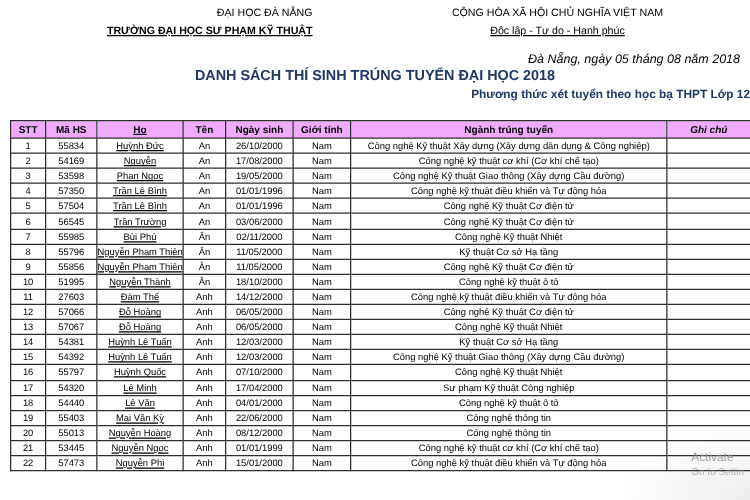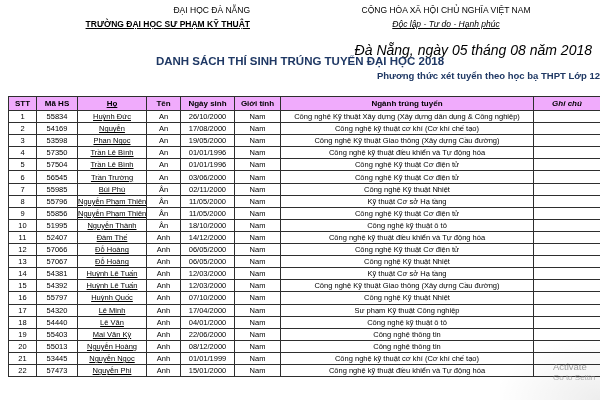--- a/index.html
+++ b/index.html
@@ -5,22 +5,22 @@
   html,body{margin:0;padding:0;}
   .page{
     position:relative; width:600px; height:400px; background:#ffffff;
     overflow:hidden; font-family:"Liberation Sans","DejaVu Sans",sans-serif;
     color:#000;
   }
   
   .hdr-left{position:absolute; left:28px; top:4px; width:222px; text-align:right; font-size:8.5px; line-height:12px;}
   .hdr-right{position:absolute; left:318px; top:4px; width:256px; text-align:center; font-size:8.5px; line-height:12px;}
   .hdr-line2-left{font-weight:bold; text-decoration:underline; margin-top:2px;}
-  .hdr-line2-right{text-decoration:underline; margin-top:2px;font-style:italic;}
-  .date-line{position:absolute; top:42px; right:8px; width:400px; text-align:right; font-style:italic; font-size:14px;}
+  .hdr-line2-right{text-decoration:underline; margin-top:2px;}
+  .date-line{position:absolute; top:42px; right:8px; width:400px; text-align:right; font-style:italic; font-size:10px;}
   .doc-title{position:absolute; top:55px; left:0; width:100%; text-align:center; font-weight:bold; font-size:11.5px; color:#1F3864;}
   .doc-subtitle{position:absolute; top:70px; left:0; width:100%; text-align:right; font-weight:bold; font-size:9.5px; color:#1F3864;}
 
   
   table.list{
     position:absolute; left:8px; top:96px; width:584px;
     border-collapse:collapse; table-layout:fixed;
   }
   table.list th, table.list td{
     border:1px solid #2e2e2e; padding:0; overflow:hidden; white-space:nowrap;
@@ -170,21 +170,21 @@
           <td class="c1">51995</td>
           <td class="c2">Nguyễn Thành</td>
           <td class="c3">Ân</td>
           <td class="c4">18/10/2000</td>
           <td class="c5">Nam</td>
           <td class="c6">Công nghệ kỹ thuật ô tô</td>
           <td class="c7"></td>
         </tr>
         <tr>
           <td class="c0">11</td>
-          <td class="c1">52407</td>
+          <td class="c1">27603</td>
           <td class="c2">Đàm Thế</td>
           <td class="c3">Anh</td>
           <td class="c4">14/12/2000</td>
           <td class="c5">Nam</td>
           <td class="c6">Công nghệ kỹ thuật điều khiển và Tự động hóa</td>
           <td class="c7"></td>
         </tr>
         <tr>
           <td class="c0">12</td>
           <td class="c1">57066</td>

